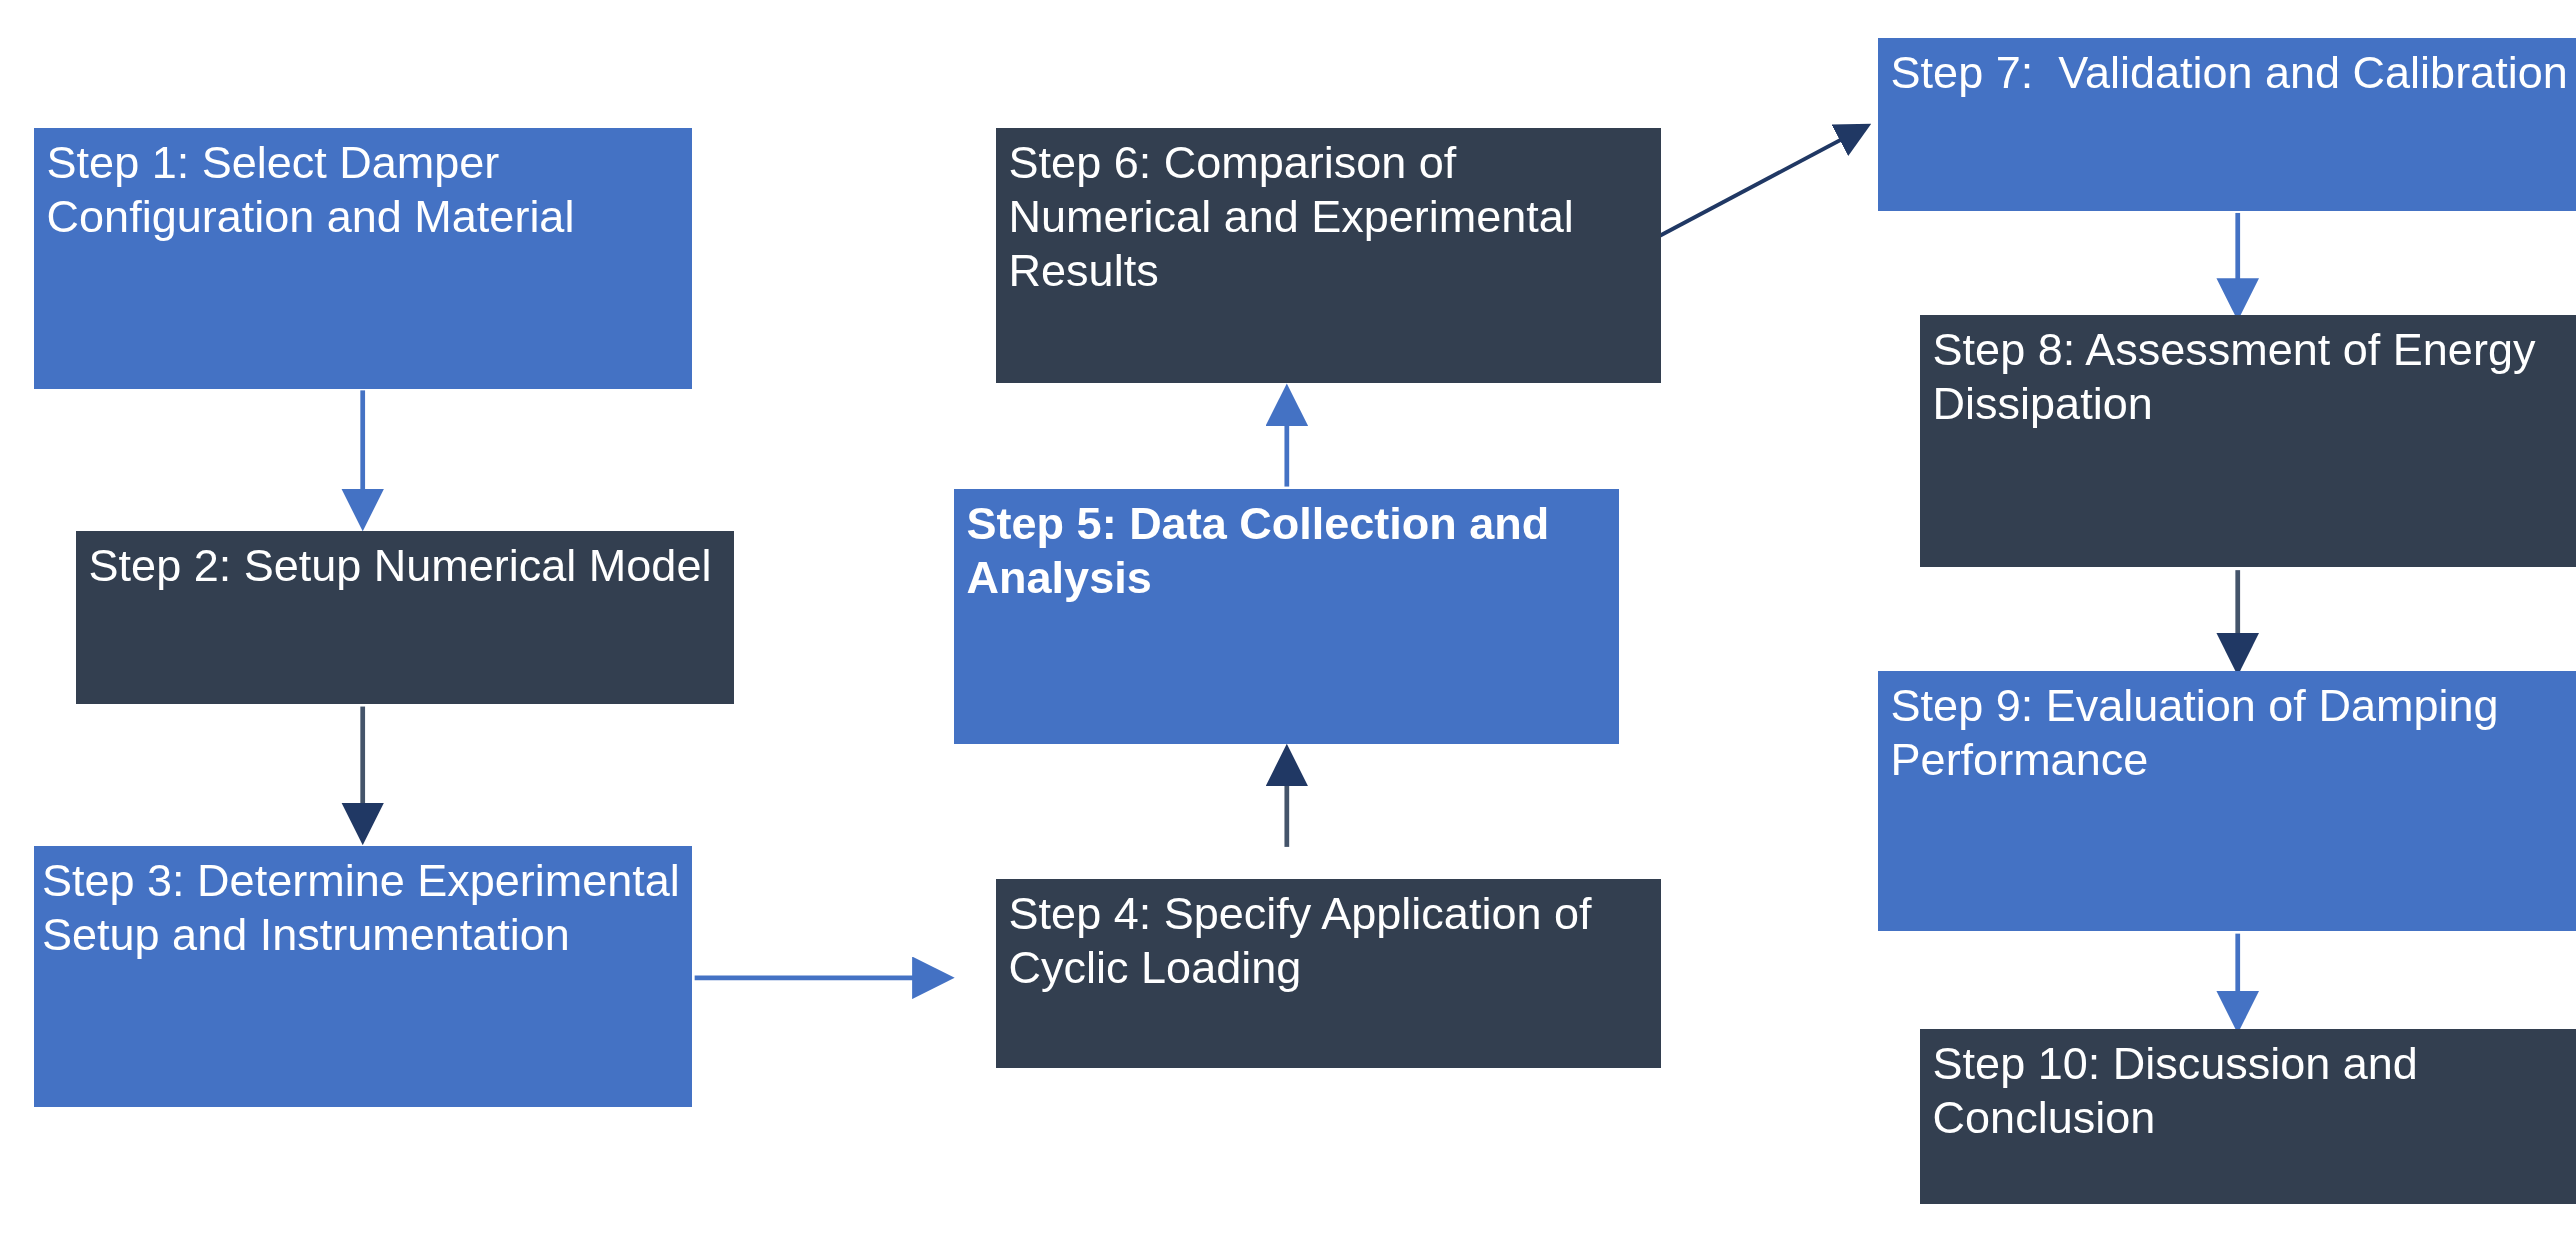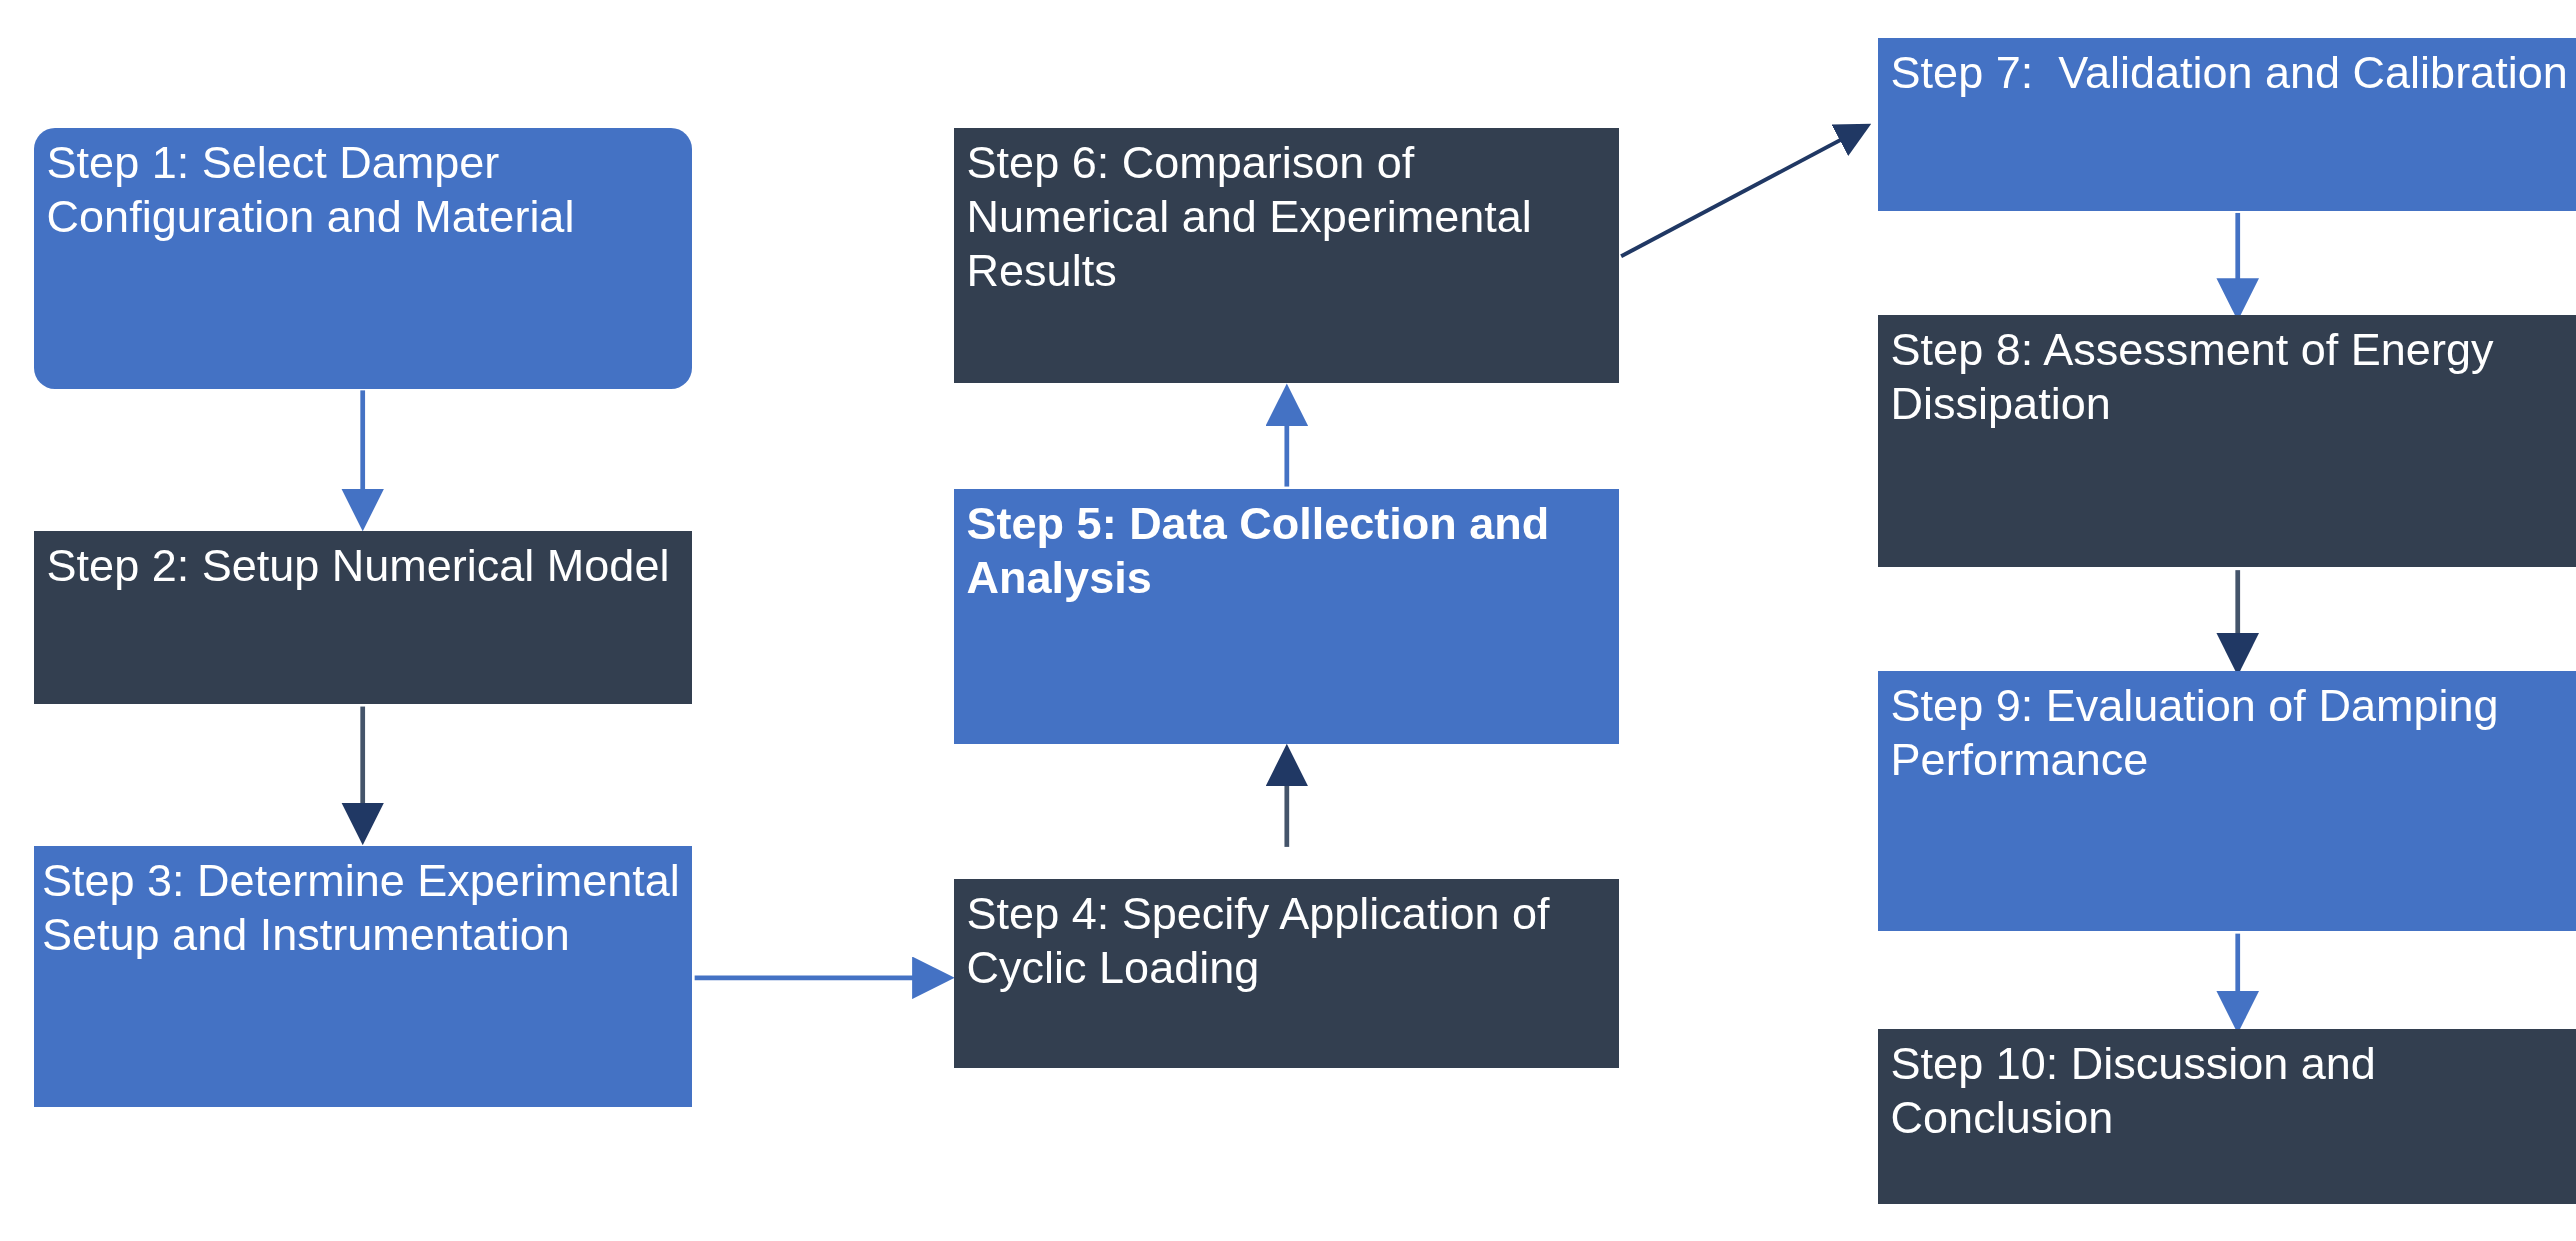--- a/index.html
+++ b/index.html
@@ -26,21 +26,21 @@
     padding: 8px 11px 8px 12.6px;
     color: #ffffff;
     font-size: 45px;
     line-height: 1.20;
     font-weight: 400;
     letter-spacing: 0px;
     white-space: pre-wrap;
     font-family: "Liberation Sans", sans-serif;
   }
   .node.blue  { background: #4472C4; }
-  .node.dark  { background: #333F50; }
+  .node.dark  { background: #333F50; margin-left: 42px; }
   .node-label {
     display: block;
     width: 100%;
   }
   .arrow-layer {
     position: absolute;
     left: 0; top: 0;
     width: 2576px;
     height: 1242px;
     pointer-events: none;
@@ -91,21 +91,21 @@
 
     <g>
       <line x1="2838" y1="723" x2="2838" y2="828" stroke="#44546A" stroke-width="6" marker-end="url(#head-dark)"></line>
     </g>
 
     <g>
       <line x1="2838" y1="1184" x2="2838" y2="1282" stroke="#4472C4" stroke-width="6" marker-end="url(#head-blue)"></line>
     </g>
   </svg>
 
-  <div class="node blue" style="left:34px; top:128px; width:658px; height:261px;border-radius:21px;">
+  <div class="node blue" style="left:34px; top:128px; width:658px; height:261px;">
     <span class="node-label">Step 1: Select Damper Configuration and Material</span>
   </div>
 
   <div class="node dark" style="left:34px; top:531px; width:658px; height:173px;">
     <span class="node-label">Step 2: Setup Numerical Model</span>
   </div>
 
   <div class="node blue" style="left:34px; top:846px; width:658px; height:261px;padding-left:8px;">
     <span class="node-label">Step 3: Determine Experimental Setup and Instrumentation</span>
   </div>

